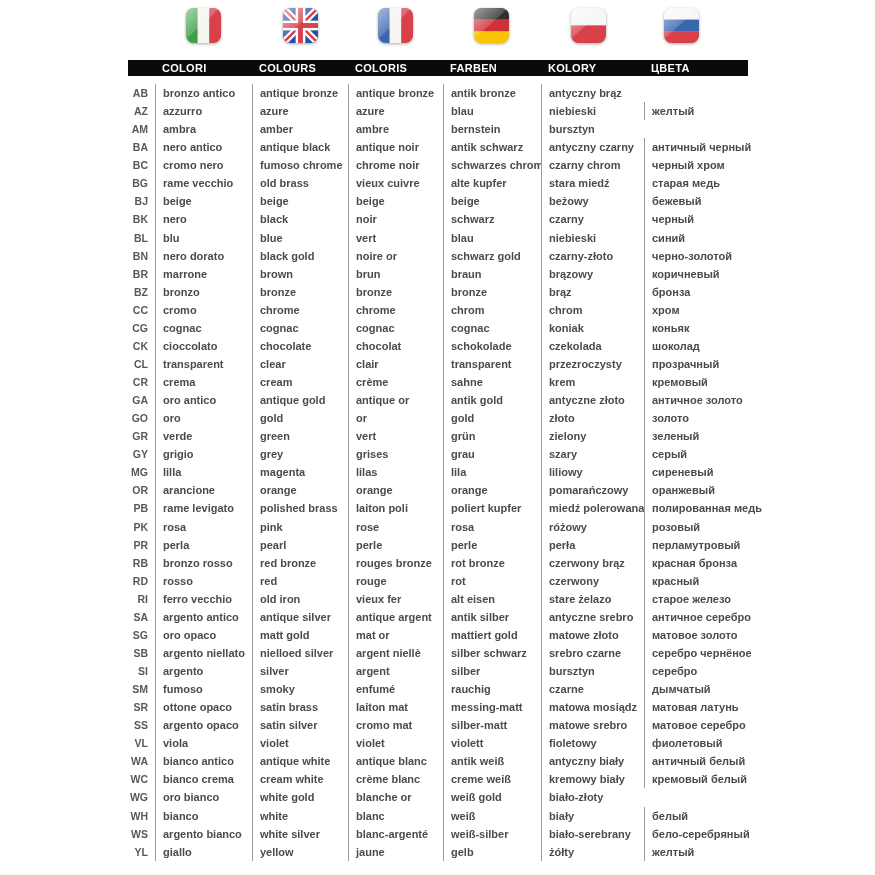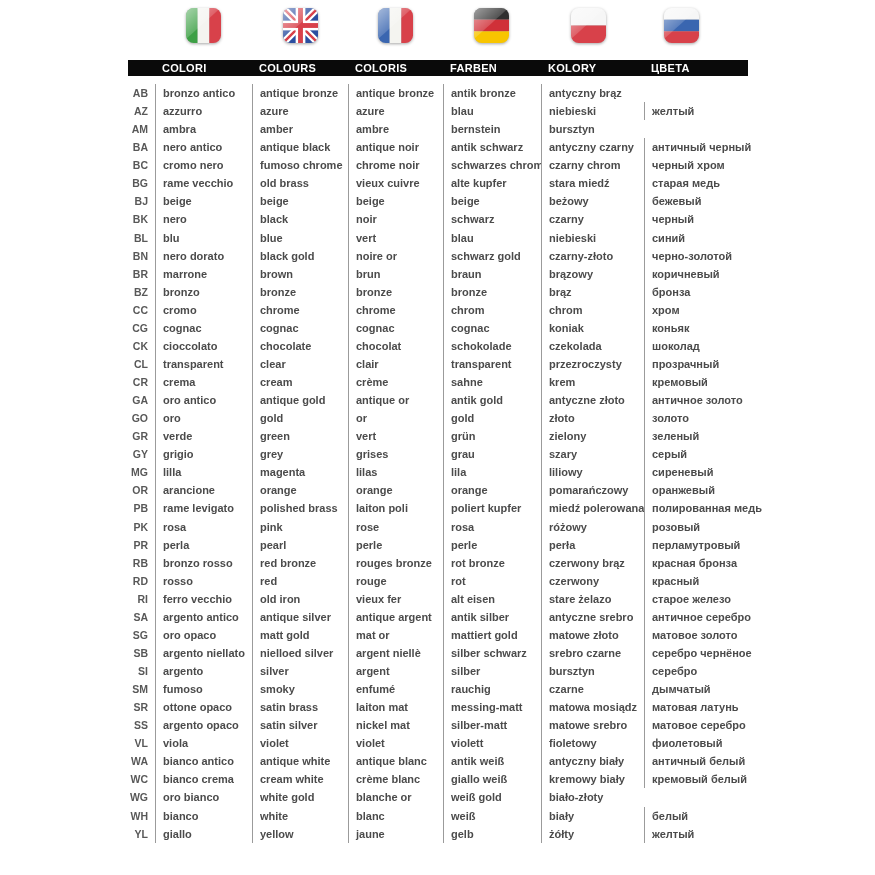--- a/index.html
+++ b/index.html
@@ -435,21 +435,21 @@
           <div class="cell">satin brass</div>
           <div class="cell">laiton mat</div>
           <div class="cell">messing-matt</div>
           <div class="cell">matowa mosiądz</div>
           <div class="cell">матовая латунь</div>
         </div>
         <div class="row">
           <div class="cell code">SS</div>
           <div class="cell">argento opaco</div>
           <div class="cell">satin silver</div>
-          <div class="cell">nickel mat</div>
+          <div class="cell">cromo mat</div>
           <div class="cell">silber-matt</div>
           <div class="cell">matowe srebro</div>
           <div class="cell">матовое серебро</div>
         </div>
         <div class="row">
           <div class="cell code">VL</div>
           <div class="cell">viola</div>
           <div class="cell">violet</div>
           <div class="cell">violet</div>
           <div class="cell">violett</div>
@@ -463,21 +463,21 @@
           <div class="cell">antique blanc</div>
           <div class="cell">antik weiß</div>
           <div class="cell">antyczny biały</div>
           <div class="cell">античный белый</div>
         </div>
         <div class="row">
           <div class="cell code">WC</div>
           <div class="cell">bianco crema</div>
           <div class="cell">cream white</div>
           <div class="cell">crème blanc</div>
-          <div class="cell">giallo weiß</div>
+          <div class="cell">creme weiß</div>
           <div class="cell">kremowy biały</div>
           <div class="cell">кремовый белый</div>
         </div>
         <div class="row">
           <div class="cell code">WG</div>
           <div class="cell">oro bianco</div>
           <div class="cell">white gold</div>
           <div class="cell">blanche or</div>
           <div class="cell">weiß gold</div>
           <div class="cell">biało-złoty</div>
@@ -485,20 +485,29 @@
         <div class="row">
           <div class="cell code">WH</div>
           <div class="cell">bianco</div>
           <div class="cell">white</div>
           <div class="cell">blanc</div>
           <div class="cell">weiß</div>
           <div class="cell">biały</div>
           <div class="cell">белый</div>
         </div>
         <div class="row">
+          <div class="cell code">WS</div>
+          <div class="cell">argento bianco</div>
+          <div class="cell">white silver</div>
+          <div class="cell">blanc-argenté</div>
+          <div class="cell">weiß-silber</div>
+          <div class="cell">biało-serebrany</div>
+          <div class="cell">бело-серебряный</div>
+        </div>
+        <div class="row">
           <div class="cell code">YL</div>
           <div class="cell">giallo</div>
           <div class="cell">yellow</div>
           <div class="cell">jaune</div>
           <div class="cell">gelb</div>
           <div class="cell">żółty</div>
           <div class="cell">желтый</div>
         </div>
       </div>
 

